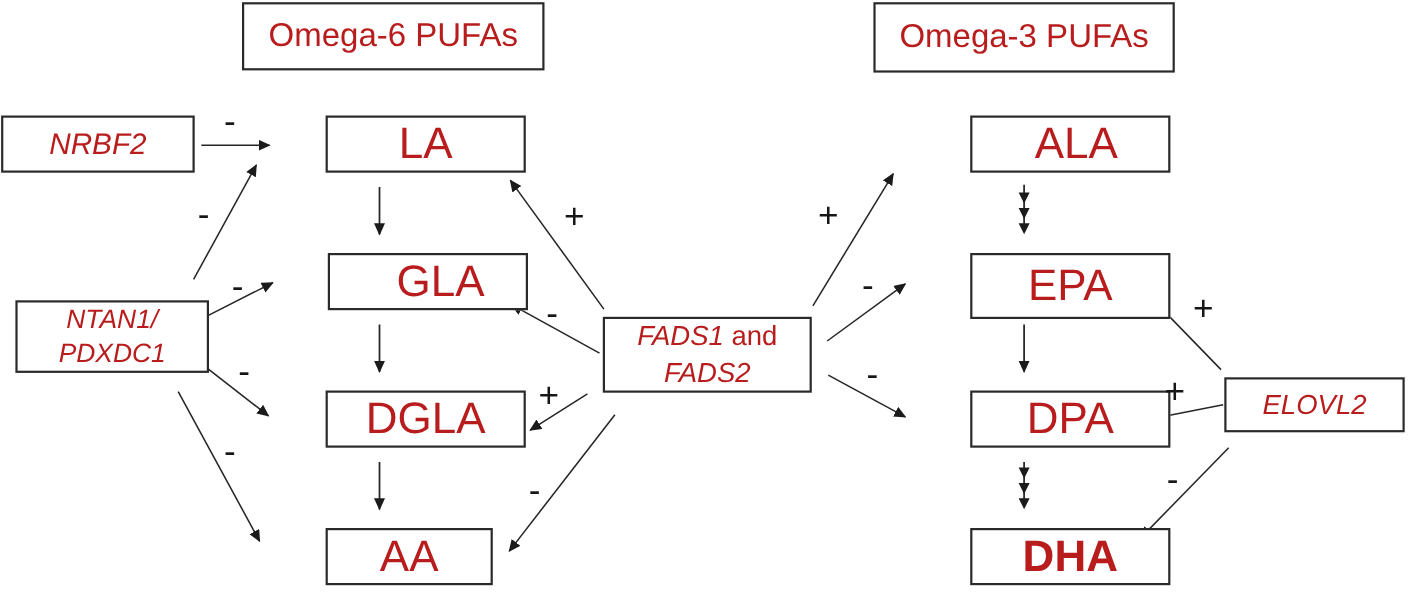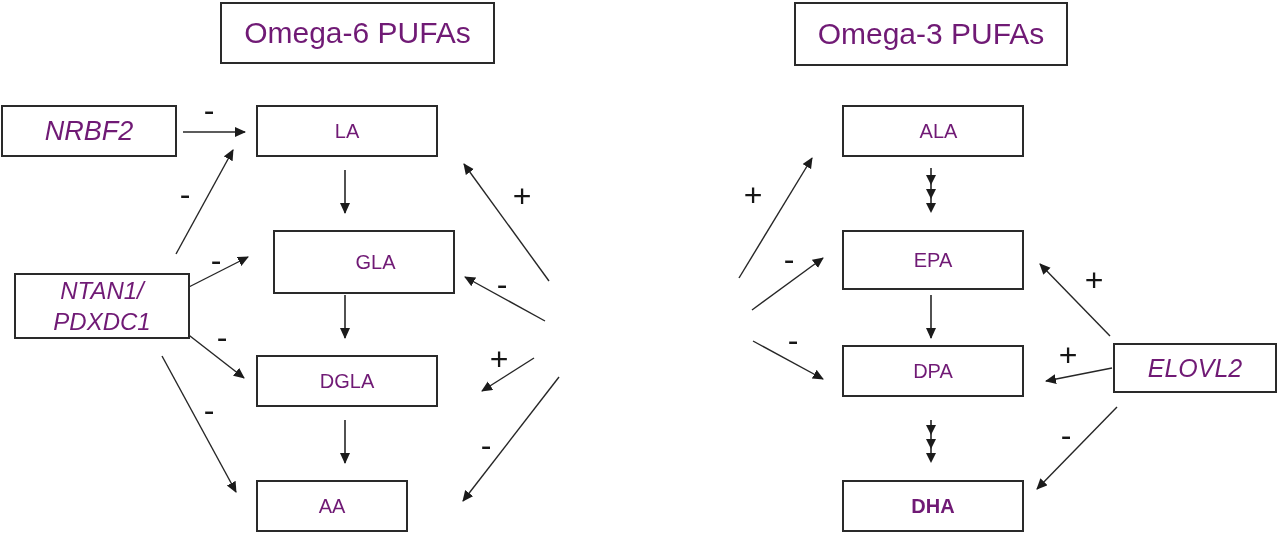--- a/index.html
+++ b/index.html
@@ -12,25 +12,25 @@
     overflow:hidden;
   }
   #edge-layer{position:absolute;left:0;top:0;width:1280px;height:540px;}
   .node{
     position:absolute;
     box-sizing:border-box;
     background:#ffffff;
     border:2px solid #2a2a2a;
     display:flex;align-items:center;justify-content:center;
     text-align:center;
-    color:#701a75;
+    color:#b91c1c;
     line-height:1.2;
   }
   .header-box{font-size:30px;}
-  .metabolite{font-size:20px;}
+  .metabolite{font-size:40px;margin-left:40px;}
   .gene{font-style:italic;}
   .gene-large{font-size:27px;}
   .gene-two-line{font-size:24px;line-height:1.3;}
   .fads-box{font-size:25px;line-height:1.3;font-style:normal;}
   .fads-box i{font-style:italic;}
   .elovl-box{font-size:25px;}
   .sign{
     position:absolute;
     transform:translate(-50%,-50%);
     font-size:32px;
@@ -142,38 +142,45 @@
   <div class="node gene gene-two-line" style="left:14px;top:273px;width:176px;height:66px;">
     <span>
       <span>NTAN1/</span><br>
       <span>PDXDC1</span>
     </span>
   </div>
 
   <div class="node metabolite" style="left:256px;top:105px;width:182px;height:52px;">
     <span>LA</span>
   </div>
-  <div class="node metabolite" style="left:273px;top:230px;width:182px;height:64px;padding-left:23px;">
+  <div class="node metabolite" style="left:258px;top:230px;width:182px;height:52px;padding-left:23px;">
     <span>GLA</span>
   </div>
   <div class="node metabolite" style="left:256px;top:355px;width:182px;height:52px;">
     <span>DGLA</span>
   </div>
   <div class="node metabolite" style="left:256px;top:480px;width:152px;height:52px;">
     <span>AA</span>
   </div>
 
+  <div class="node fads-box" style="left:548px;top:288px;width:190px;height:69px;">
+    <span>
+      <i>FADS1</i>
+      <span>and</span><br>
+      <i>FADS2</i>
+    </span>
+  </div>
 
   <div class="node metabolite" style="left:842px;top:105px;width:182px;height:52px;padding-left:11px;">
     <span>ALA</span>
   </div>
   <div class="node metabolite" style="left:842px;top:230px;width:182px;height:60px;">
     <span>EPA</span>
   </div>
-  <div class="node metabolite" style="left:842px;top:345px;width:182px;height:52px;">
+  <div class="node metabolite" style="left:842px;top:355px;width:182px;height:52px;">
     <span>DPA</span>
   </div>
   <div class="node metabolite" style="left:842px;top:480px;width:182px;height:52px;font-weight:bold;">
     <span>DHA</span>
   </div>
 
   <div class="node gene elovl-box" style="left:1113px;top:343px;width:164px;height:50px;">
     <span>ELOVL2</span>
   </div>
 

